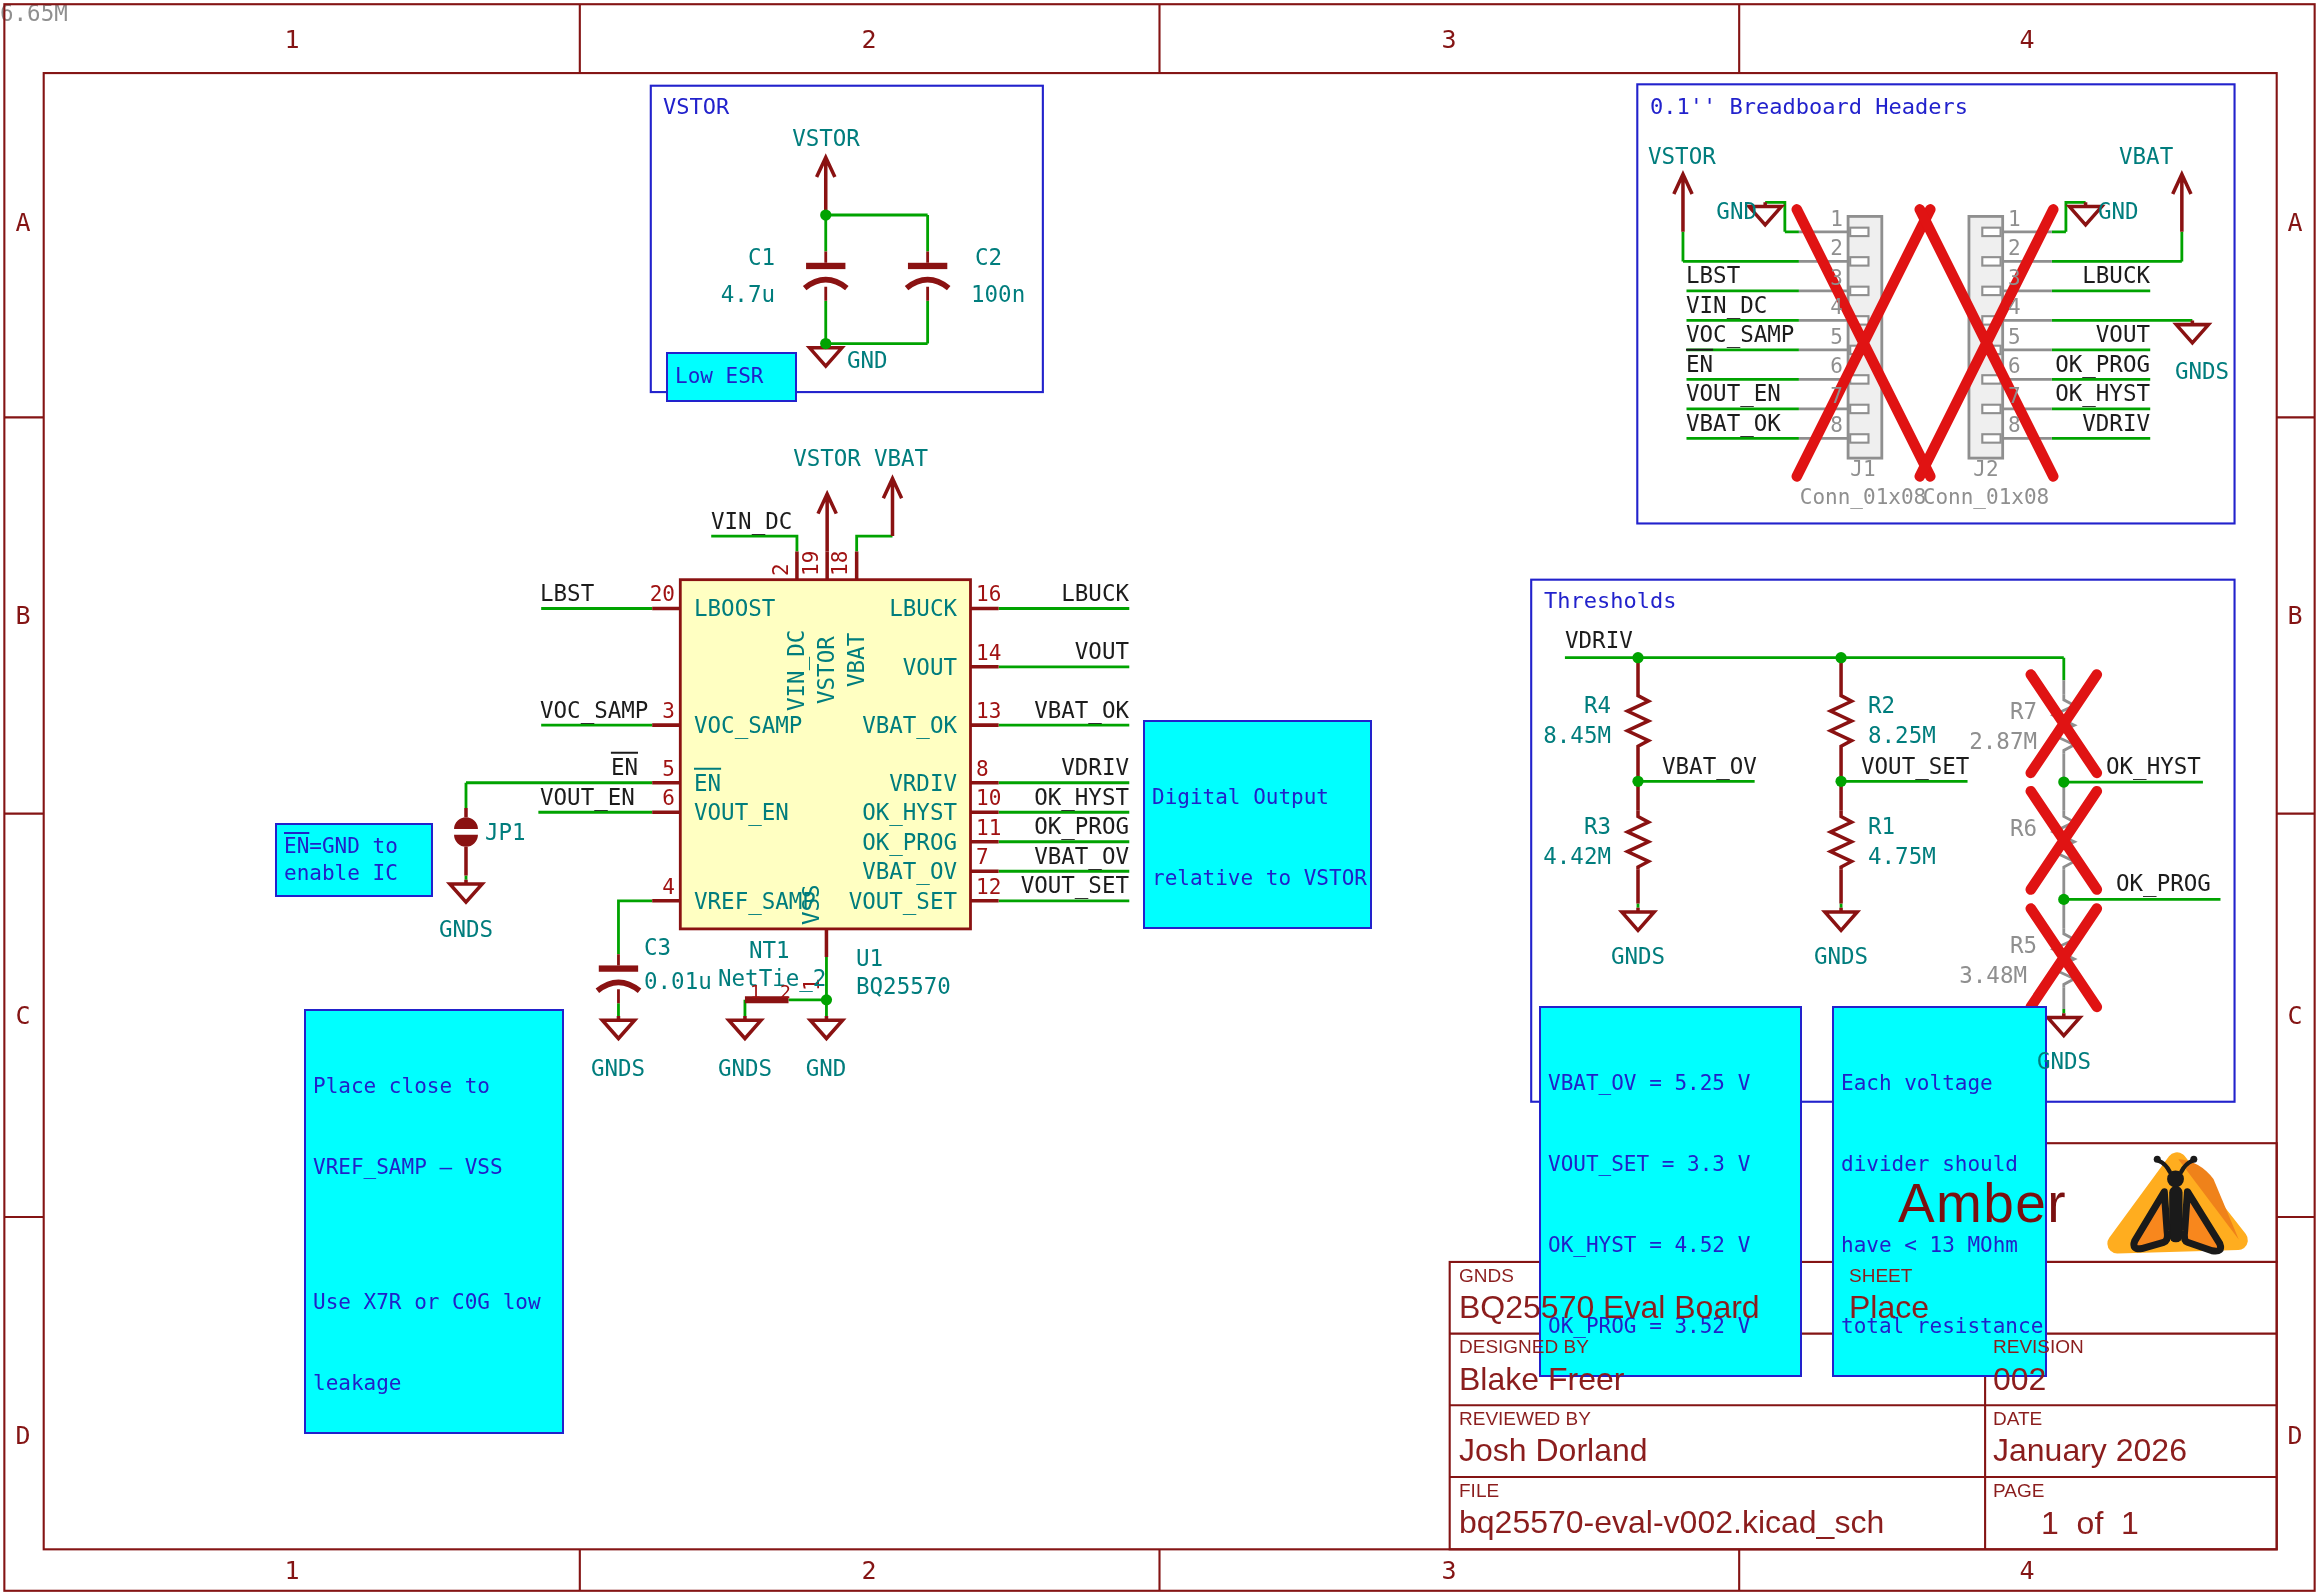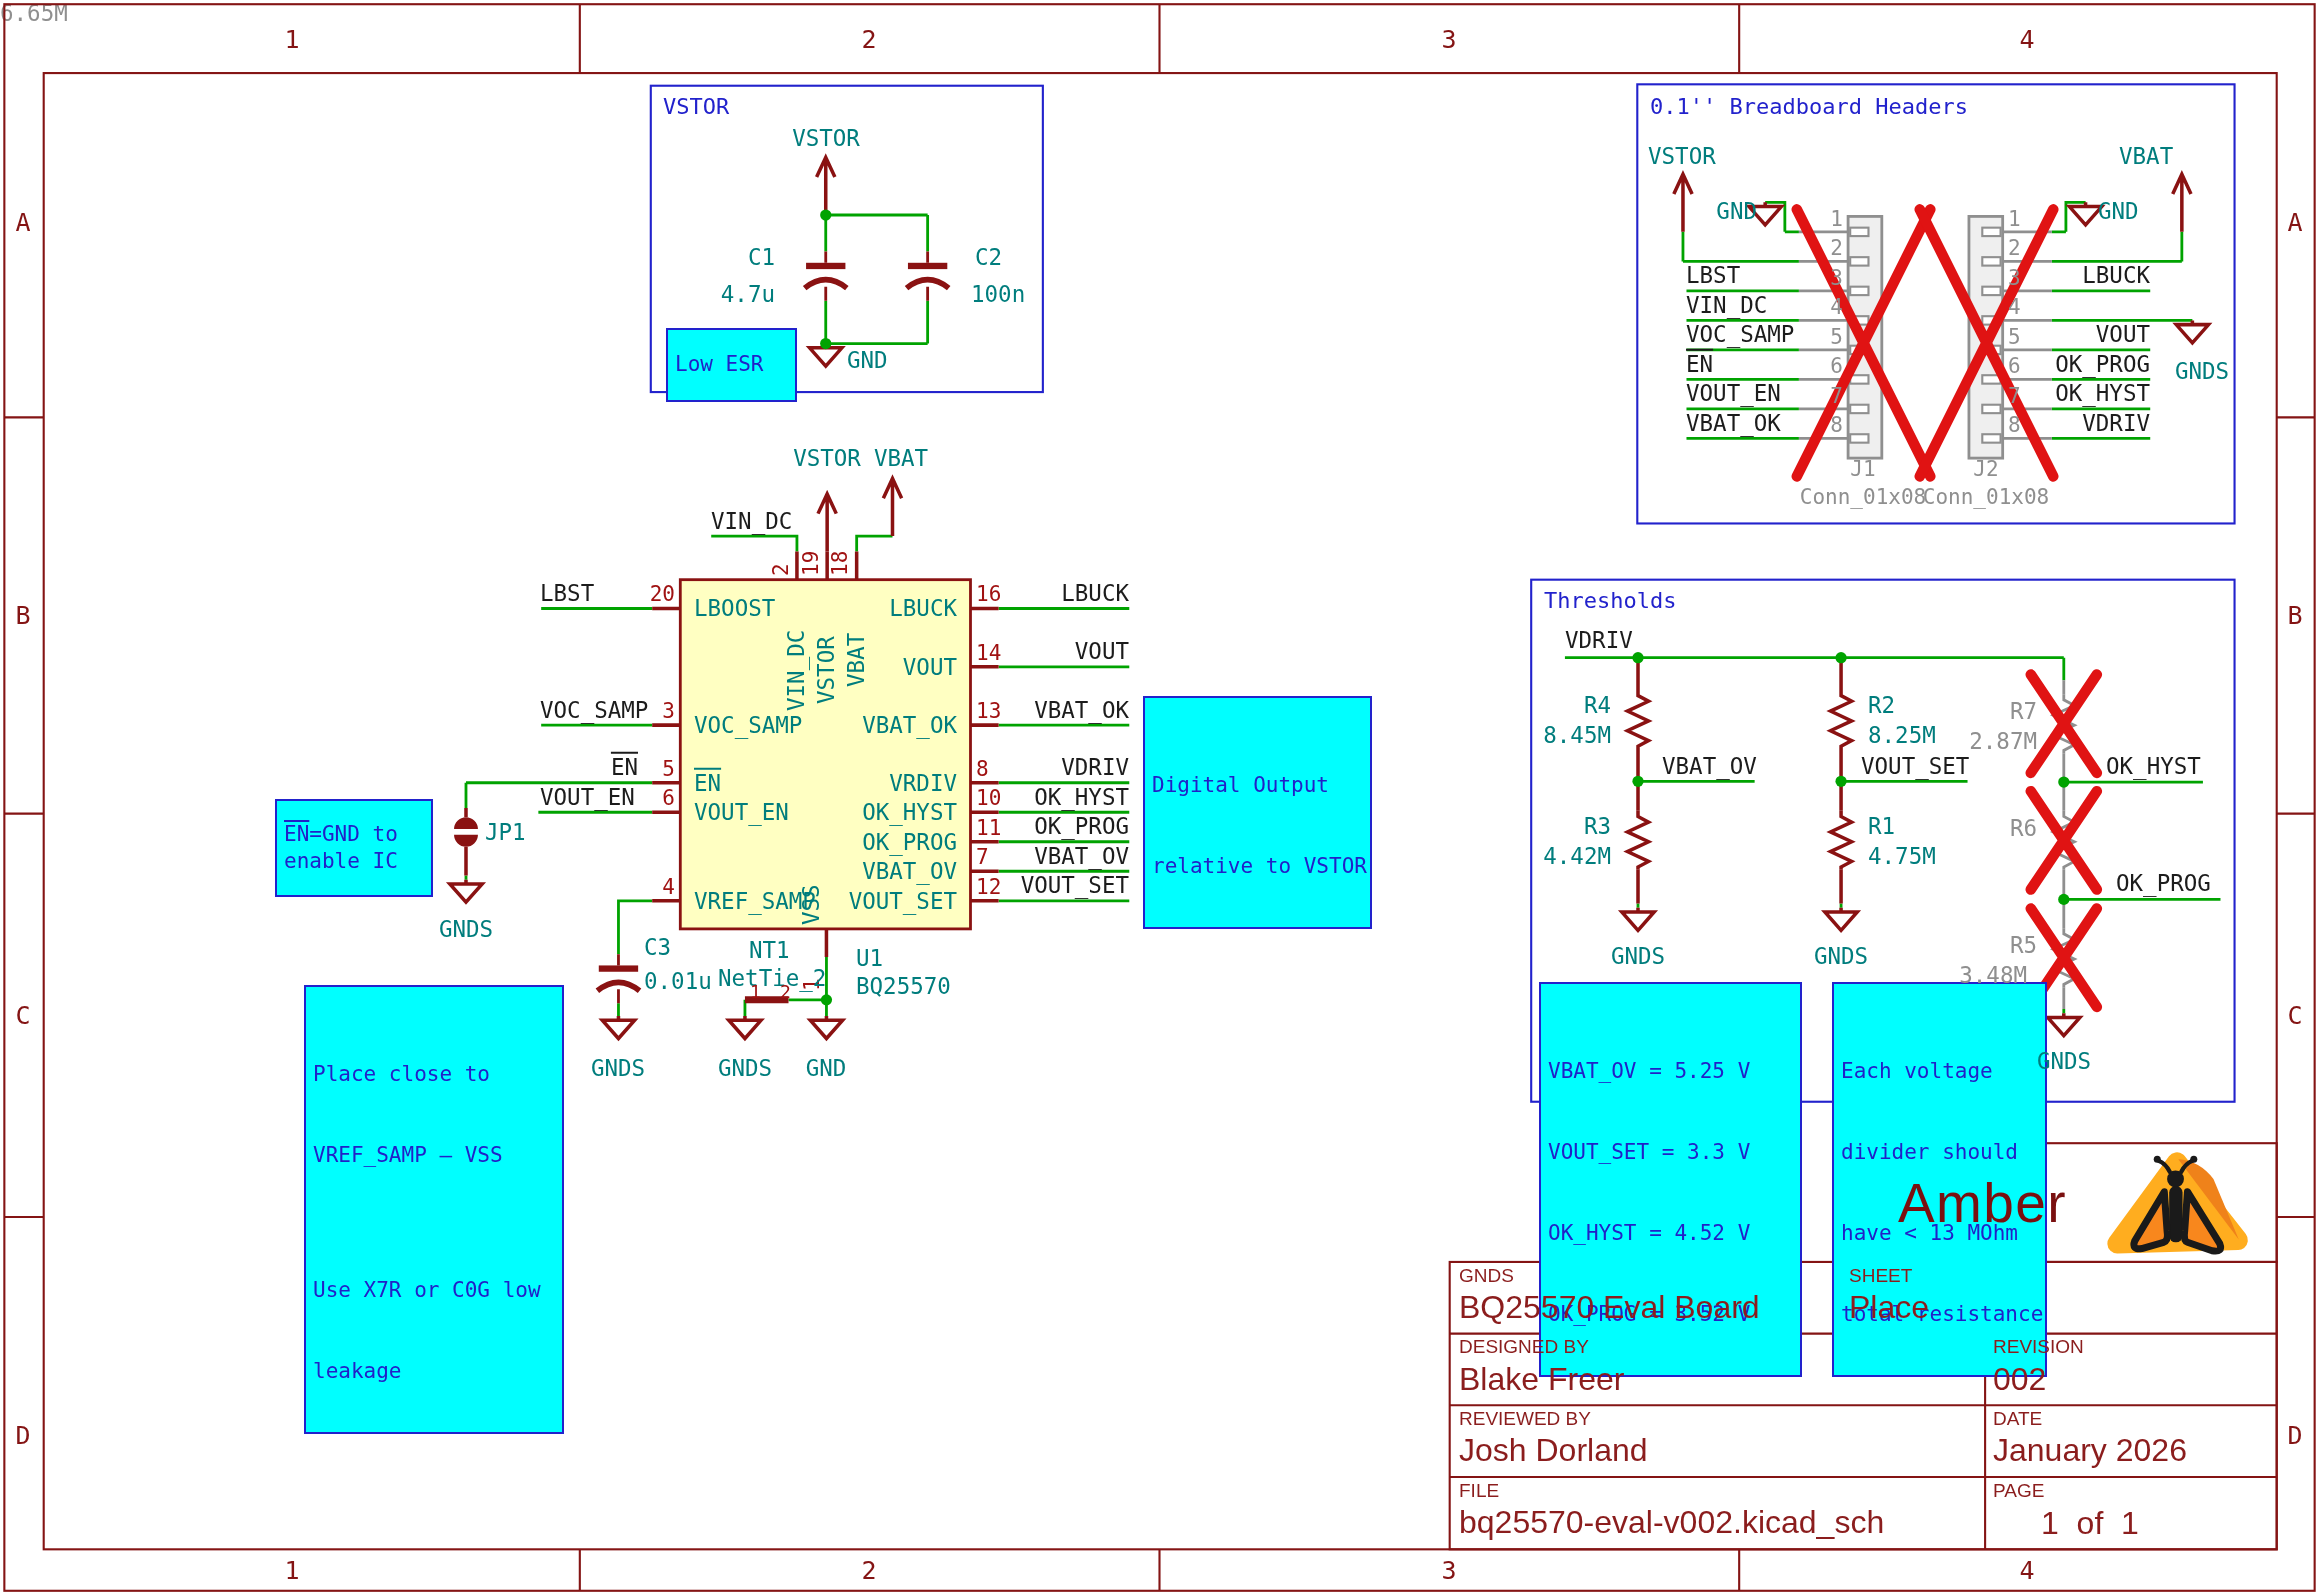--- a/index.html
+++ b/index.html
@@ -10,21 +10,21 @@
   .c{transform:translate(-50%,-50%);}
   .vert{transform:rotate(-90deg);transform-origin:0 0;}
   .ov{text-decoration:overline;text-decoration-thickness:2.1px;}
   .s26{font-size:18px}.s27{font-size:19px}.s30{font-size:21px}.s31{font-size:22px}
   .s32{font-size:22.5px}.s36{font-size:25px}.s46{font-size:32px}.s78{font-size:55px;font-weight:normal}
   .teal{color:var(--teal)} .ink{color:var(--ink)} .pnum{color:var(--pinnum)}
   .gray{color:var(--gray)} .blue{color:var(--blue)} .frm{color:var(--frame)}
   .tb{color:var(--titleInk);font-family:"Liberation Sans",sans-serif;}
   .brandtxt{color:var(--brand);font-family:"Liberation Sans",sans-serif;letter-spacing:1.4px;}
   .note{position:absolute;z-index:2;background:var(--cyan);border:2.1px solid var(--blue);
-        color:var(--noteText);font-size:21px;line-height:27px;padding:20px 7px;white-space:pre;}
+        color:var(--noteText);font-size:21px;line-height:27px;padding:8px 7px;white-space:pre;margin-top:24px;}
   
   .w{stroke:var(--wire);stroke-width:4;fill:none}
   .ss{stroke:var(--sym);stroke-width:5;fill:none}
   .gg{stroke:var(--gray);stroke-width:4;fill:none}
   .jd{fill:var(--wire)}
   .bb{stroke:var(--blue);stroke-width:3;fill:none}
   .fr{stroke:var(--frame);stroke-width:3;fill:none}
   .xx{stroke:var(--dnp);stroke-width:15;stroke-linecap:round;fill:none}
   .icb{fill:var(--icfill);stroke:var(--sym);stroke-width:4}
   .connb{fill:var(--connfill);stroke:var(--gray);stroke-width:4}

